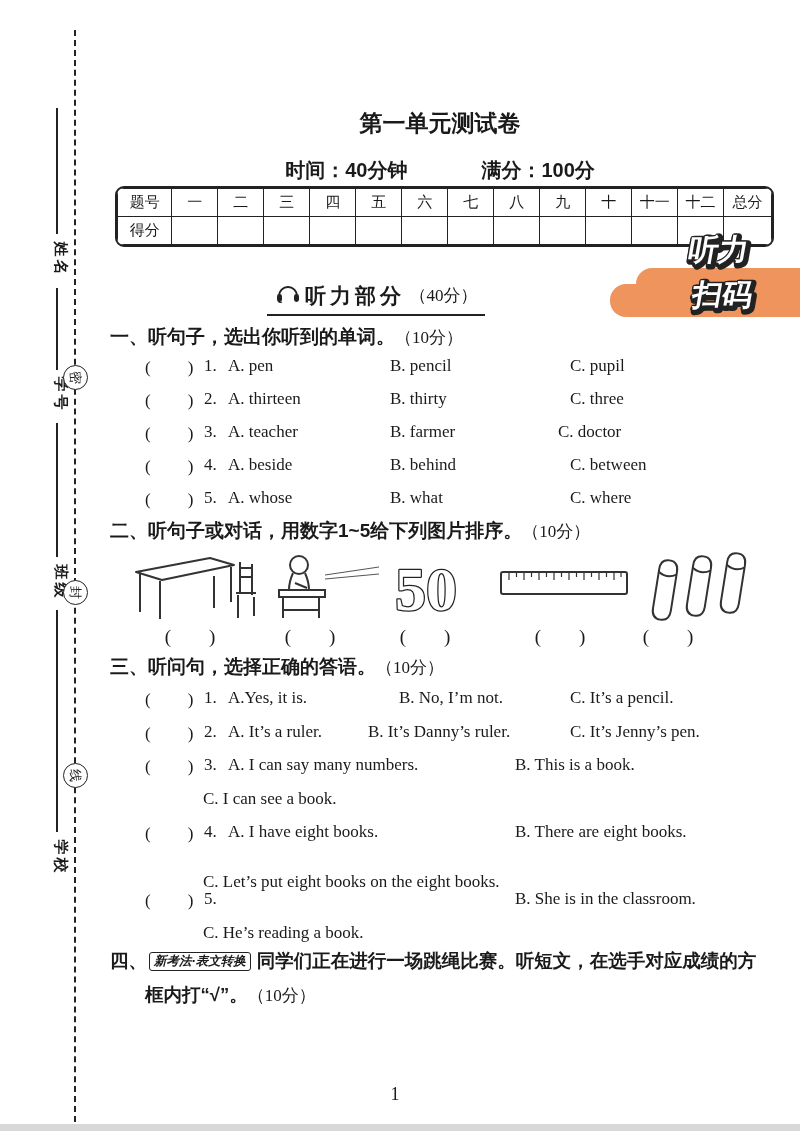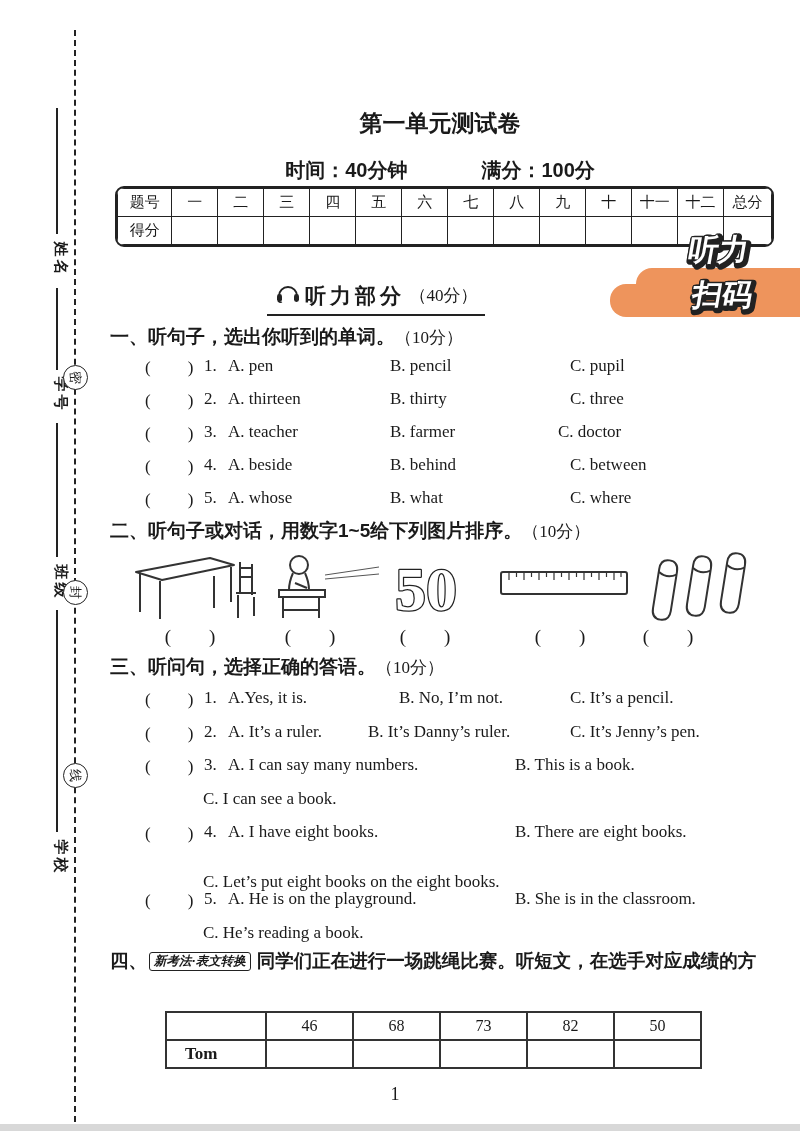--- a/index.html
+++ b/index.html
@@ -318,57 +318,29 @@
     <span style="left:94px;">4.</span>
     <span style="left:118px;">A. I have eight books.</span>
     <span style="left:405px;">B. There are eight books.</span>
   </div>
   <div class="row" style="top:856px;margin-top:16px;">
     <span style="left:93px;">C. Let’s put eight books on the eight books.</span>
   </div>
   <div class="row" style="top:889px;">
     <span class="bkt" style="left:35px;">(　　)</span>
     <span style="left:94px;">5.</span>
-    <span style="left:118px;">A. He is on the playground.</span>
     <span style="left:405px;">B. She is in the classroom.</span>
   </div>
   <div class="row" style="top:923px;">
     <span style="left:93px;">C. He’s reading a book.</span>
   </div>
 
   <div class="sec-head" style="top:948px;font-size:18.5px;">
     <span>四、</span><span class="tag-box">新考法·表文转换</span><span>同学们正在进行一场跳绳比赛。听短文，在选手对应成绩的方</span>
   </div>
-
-  <div class="jump-wrap">
-    <table class="jump-table">
-      <colgroup>
-        <col style="width:100px">
-          <col style="width:87px">
-          <col style="width:87px">
-        <col style="width:87px">
-          <col style="width:87px">
-          <col style="width:87px">
-      </colgroup>
-      <tbody>
-          <tr>
-        <td></td>
-        <td>46</td>
-        <td>68</td>
-        <td>73</td>
-        <td>82</td>
-        <td>50</td>
-      </tr>
-      <tr>
-        <td class="name-cell">Tom</td>
-        <td></td>
-        <td></td>
-        <td></td>
-        <td></td>
-        <td></td>
-      </tr>
-    </tbody>
-      </table>
-  </div>
+  <div class="sec-head" style="top:982px;left:145px;font-size:18.5px;">
+    <span>框内打“√”。</span><span class="sec-score">（10分）</span>
+  </div>
+
 
   <div class="page-num">1</div>
   <div class="bottom-strip"></div>
 </div>
 
 </body></html>

